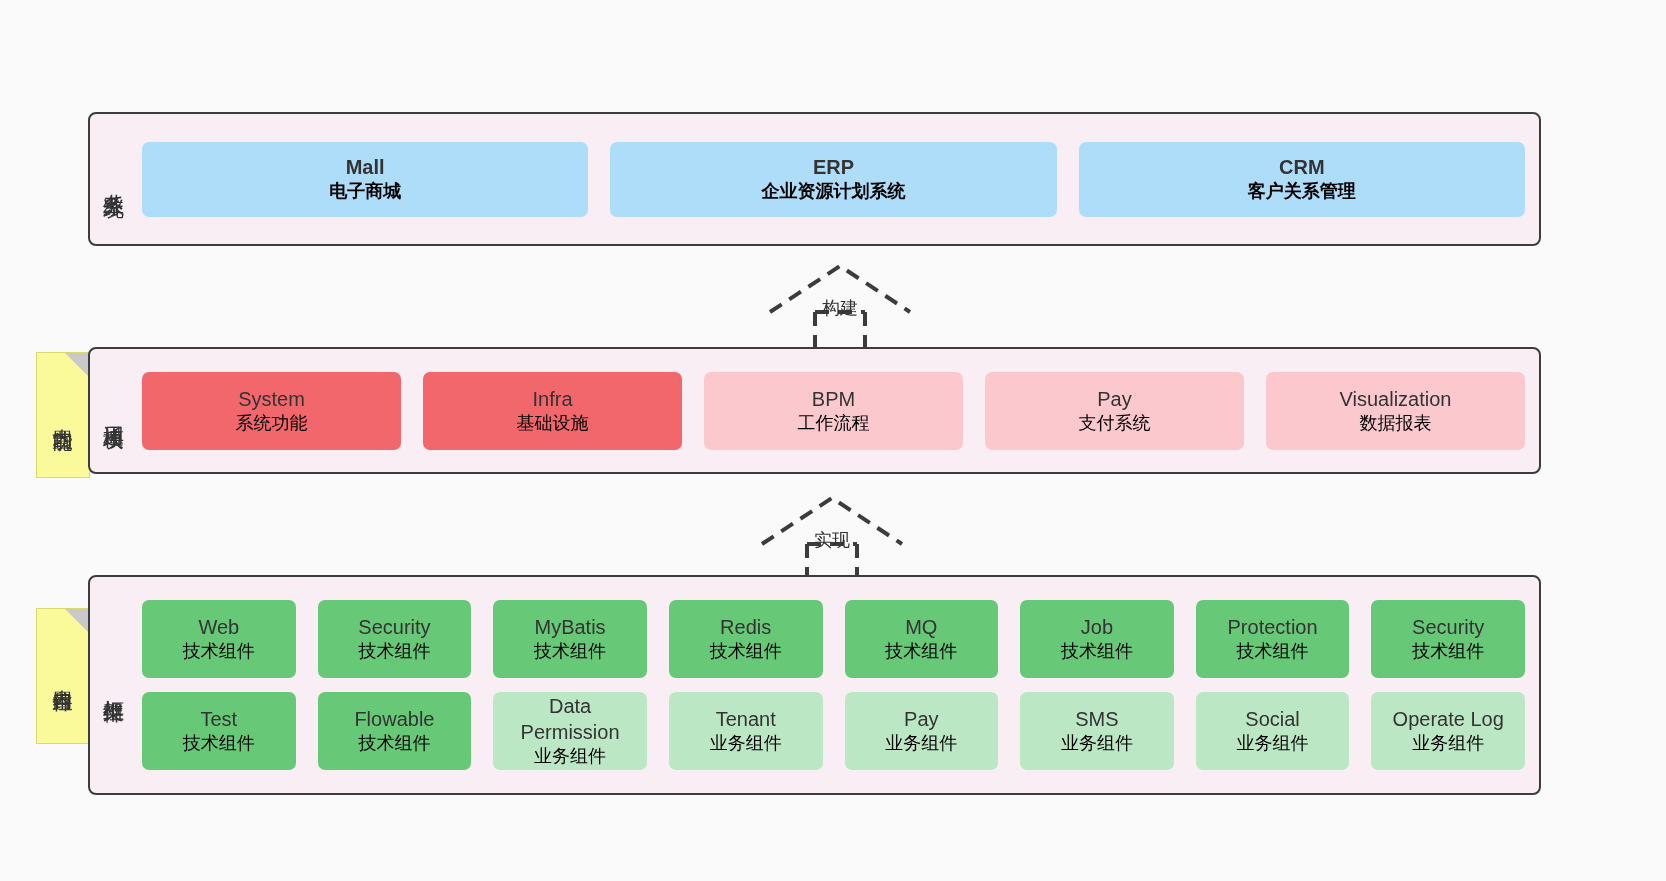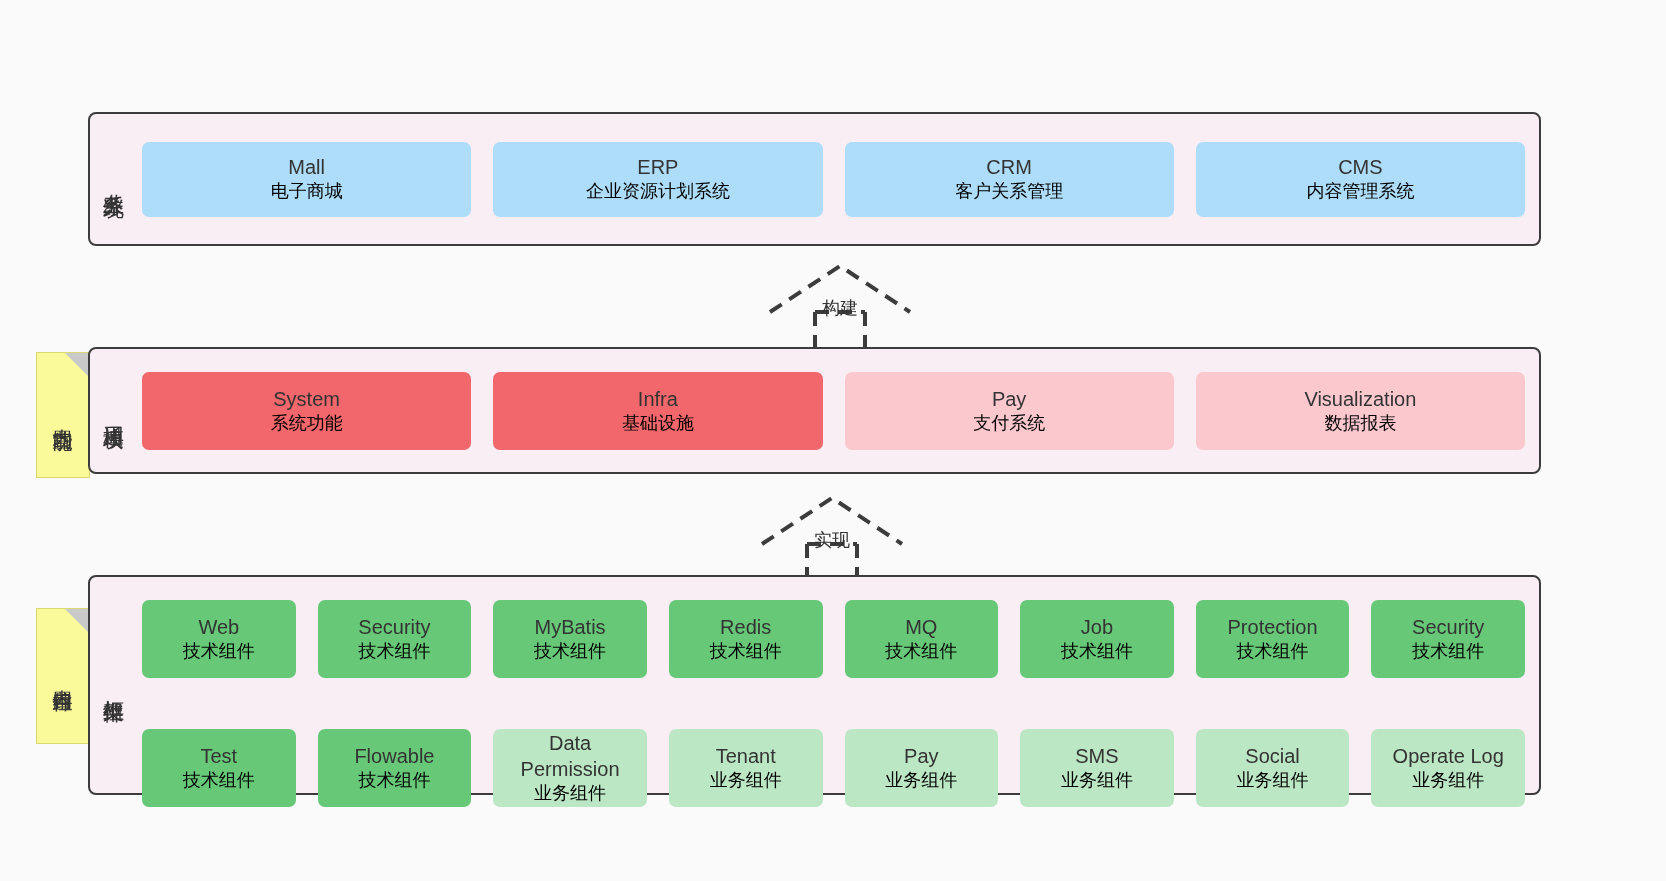--- a/index.html
+++ b/index.html
@@ -80,27 +80,27 @@
 
   
   .c-blue        { background: #AEDDFA; }
   .c-red-strong  { background: #F2676B; }
   .c-red-soft    { background: #FBC8CE; }
   .c-green-strong{ background: #67C878; }
   .c-green-soft  { background: #BCE7C4; }
 
   
   #layer-business { left: 88px;  top: 112px; width: 1453px; height: 134px; }
-  #layer-business .card { height: 75px; }
+  #layer-business .card { height: 75px; font-weight: bold; }
 
   #layer-common   { left: 88px;  top: 347px; width: 1453px; height: 127px; }
   #layer-common .card { height: 78px; }
 
   #layer-framework{ left: 88px;  top: 575px; width: 1453px; height: 220px; }
-  #layer-framework .card { height: 78px; margin-top: 37px; }
+  #layer-framework .card { height: 78px; }
   #layer-framework .layer-body { gap: 14px; }
 
   
   .note {
     position: absolute;
     box-sizing: border-box;
     background: #FAFA9B;
     border: 1px solid #D9D96F;
     display: flex;
     align-items: center;
@@ -159,24 +159,20 @@
         <span class="t-cn">电子商城</span>
       </div>
       <div class="card c-blue">
         <span class="t-en">ERP</span>
         <span class="t-cn">企业资源计划系统</span>
       </div>
       <div class="card c-blue">
         <span class="t-en">CRM</span>
         <span class="t-cn">客户关系管理</span>
       </div>
-      <div class="card c-blue">
-        <span class="t-en">CMS</span>
-        <span class="t-cn">内容管理系统</span>
-      </div>
     </div>
   </div>
 </div>
 
 <div class="uml-arrow" id="arrow-build">
   <svg width="160" height="92" viewBox="0 0 160 92">
     <path d="M 10 54 L 80 8 L 150 54" fill="none" stroke="#3C3C3C" stroke-width="4" stroke-dasharray="14 9" stroke-linecap="butt" stroke-linejoin="miter"></path>
     <path d="M 55 54 L 55 92 M 105 54 L 105 92 M 55 54 L 105 54" fill="none" stroke="#3C3C3C" stroke-width="4" stroke-dasharray="14 9"></path>
   </svg>
   <span class="arrow-label">构建</span>
@@ -192,20 +188,24 @@
     <div class="row">
       <div class="card c-red-strong">
         <span class="t-en">System</span>
         <span class="t-cn">系统功能</span>
       </div>
       <div class="card c-red-strong">
         <span class="t-en">Infra</span>
         <span class="t-cn">基础设施</span>
       </div>
       <div class="card c-red-soft">
+        <span class="t-en">BPM</span>
+        <span class="t-cn">工作流程</span>
+      </div>
+      <div class="card c-red-soft">
         <span class="t-en">Pay</span>
         <span class="t-cn">支付系统</span>
       </div>
       <div class="card c-red-soft">
         <span class="t-en">Visualization</span>
         <span class="t-cn">数据报表</span>
       </div>
     </div>
   </div>
 </div>

